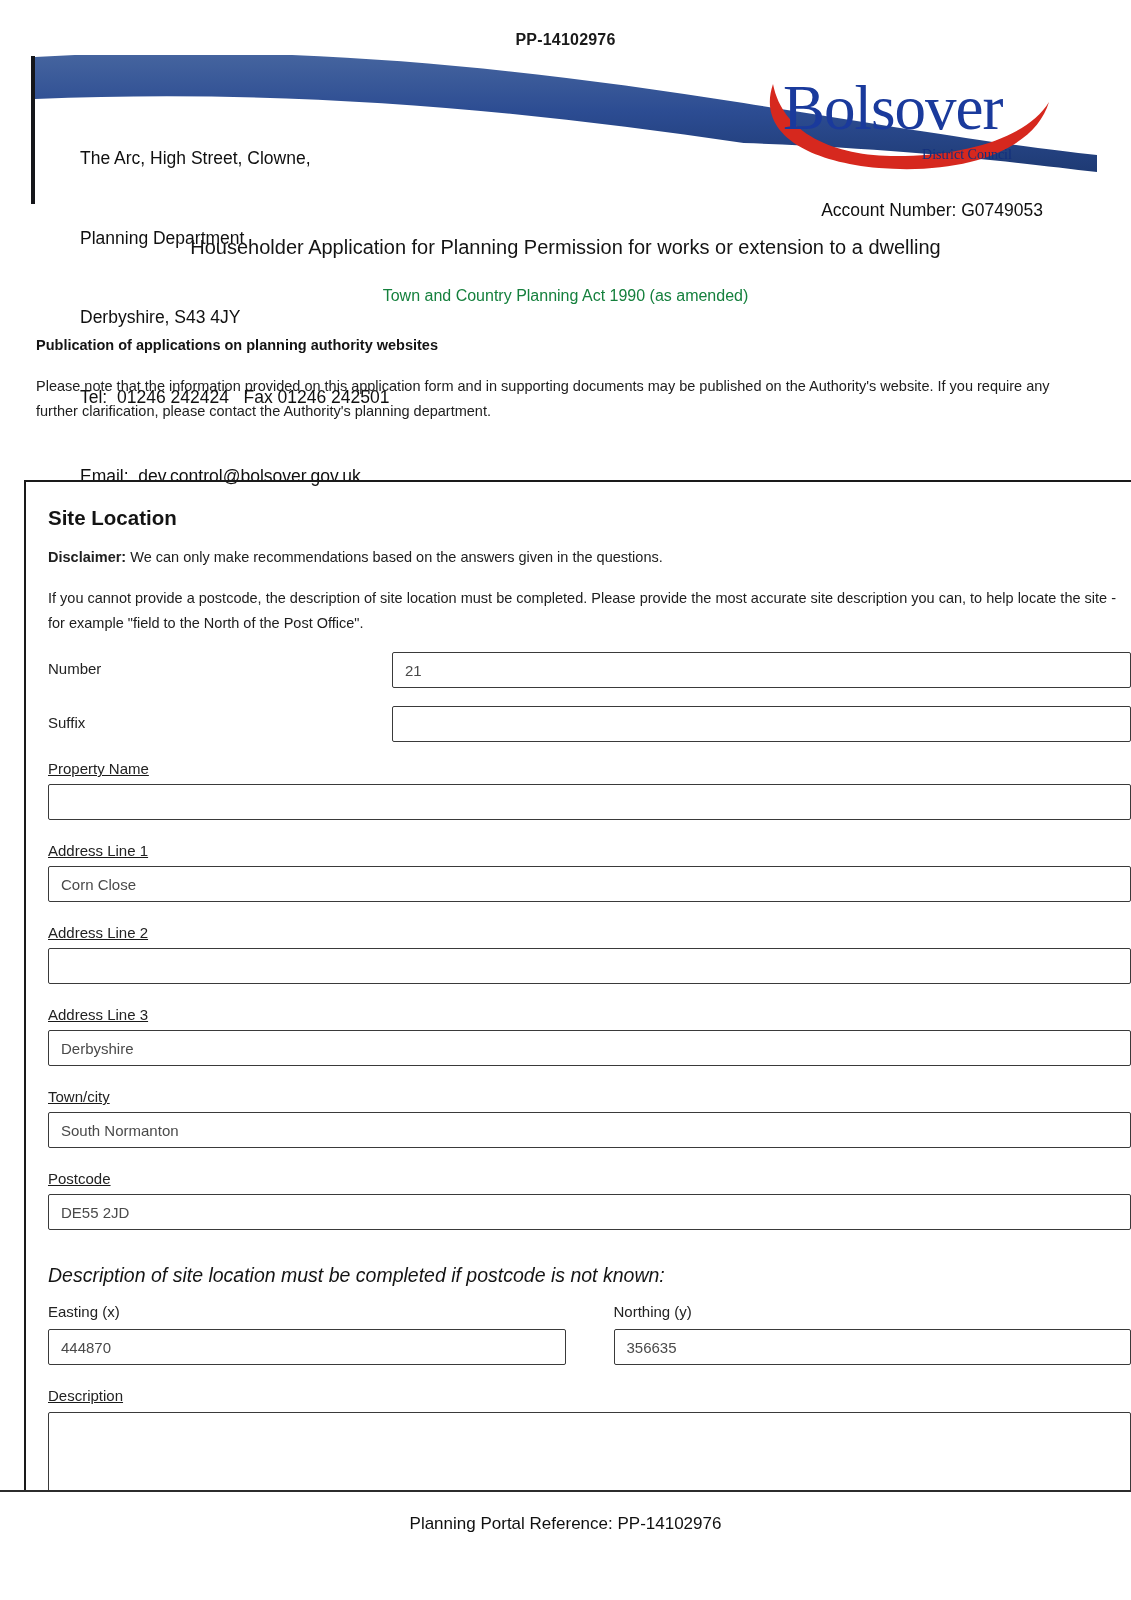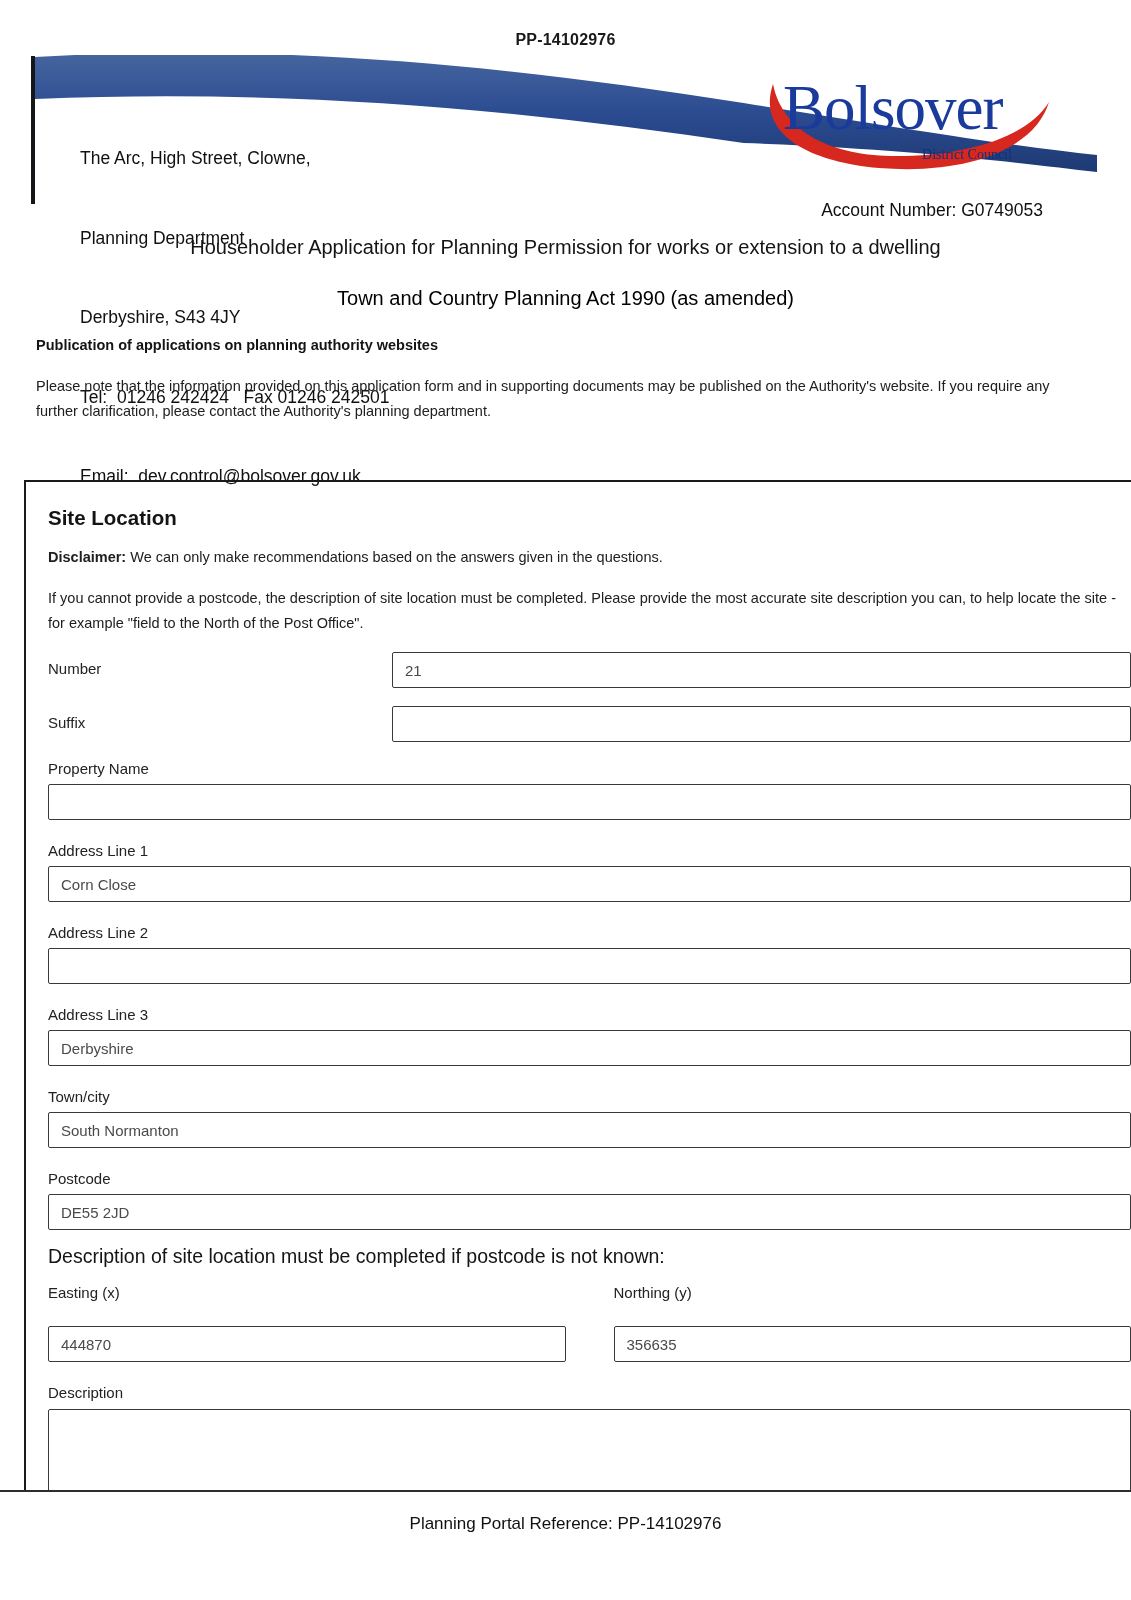--- a/index.html
+++ b/index.html
@@ -19,21 +19,21 @@
   .logo { position:absolute; top:57px; right:74px; width:300px; height:115px; }
   .logo-word { font-family:"Liberation Serif", serif; font-size:63px; fill:#1a3a9c; letter-spacing:-1px; }
   .logo-sub  { font-family:"Liberation Serif", serif; font-size:14px; fill:#132f7d; }
   .address {
     position:absolute; top:92px; left:80px; font-size:17.5px; line-height:26.5px;
     color:#101010; white-space:pre-wrap;
   }
   .account { position:absolute; top:200px; right:88px; font-size:17.5px; color:#101010; }
   
   .main-title { position:absolute; top:236px; left:0; width:100%; text-align:center; font-size:20px; color:#141414; }
-  .act-title  { position:absolute; top:287px; left:0; width:100%; text-align:center; font-size:20px; color:#000000; }
+  .act-title  { position:absolute; top:287px; left:0; width:100%; text-align:center; font-size:16px; color:#15803d; }
   .pub-heading { position:absolute; top:337px; left:36px; font-size:14.5px; font-weight:700; color:#141414; }
   .pub-body   { position:absolute; top:374px; left:36px; width:1044px; font-size:14.5px; line-height:24.5px; color:#202020; }
   
   .site-box {
     position:absolute; top:480px; left:24px; width:1131px; height:1010px;
     border:2px solid #1a1a1a; border-bottom:none; padding:24px 22px 0; overflow:hidden;
   }
   .section-heading { font-size:20.5px; font-weight:700; color:#141414; }
   .disclaimer { margin-top:17px; font-size:14.5px; line-height:20px; color:#202020; }
   .disclaimer .bold { font-weight:700; }
@@ -41,27 +41,27 @@
   .field-label { font-size:15px; color:#222; display:block; }
   .text-input, .text-area {
     width:100%; height:36px; border:1px solid #3a3a3a; border-radius:2px; background:#fff;
     font-family:"Liberation Sans", sans-serif; font-size:15px; color:#4a4a4a;
     padding:0 12px; outline:none;
   }
   .inline-row { display:flex; align-items:flex-start; margin-top:16px; }
   .inline-row + .inline-row { margin-top:18px; }
   .inline-row .field-label { flex:0 0 344px; padding-top:8px; }
   .inline-row .text-input { flex:1; }
-  .stacked-field { margin-top:22px; }
+  .stacked-field { margin-top:22px;text-decoration:underline; }
   .stacked-field.first { margin-top:18px; }
   .stacked-field .text-input { margin-top:7px; }
-  .desc-heading { margin-top:15px; font-size:19.5px; color:#141414; }
+  .desc-heading { margin-top:34px; font-size:19.5px; color:#141414;font-style:italic; }
   .coord-row { display:flex; gap:48px; margin-top:16px; }
   .coord { flex:1; }
-  .coord .text-input { margin-top:25px; }
+  .coord .text-input { margin-top:9px; }
   .stacked-field .text-area { margin-top:8px; height:120px; resize:none; padding:8px 12px; display:block; }
   
   .page-break { position:absolute; top:1490px; left:0; width:100%; height:2px; background:#2c2c2c; }
   .footer { position:absolute; top:1514px; left:0; width:100%; text-align:center; font-size:17px; color:#101010; }
 </style>
 </head>
 <body>
 
 <div class="page">
 

